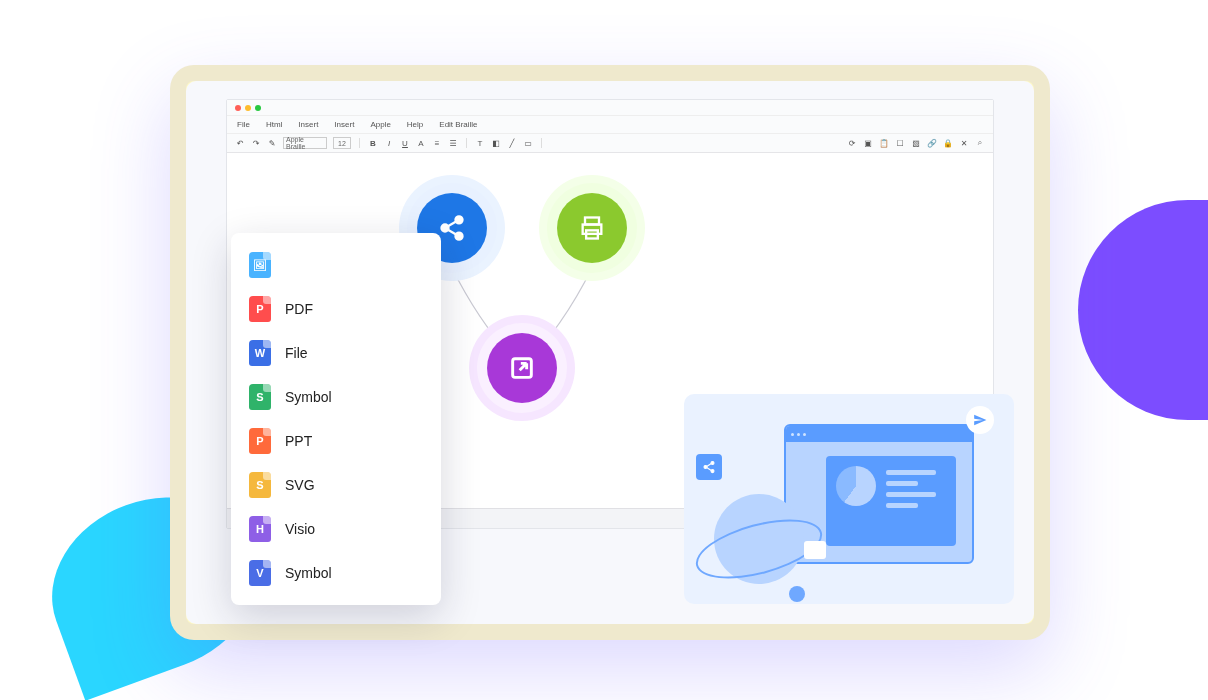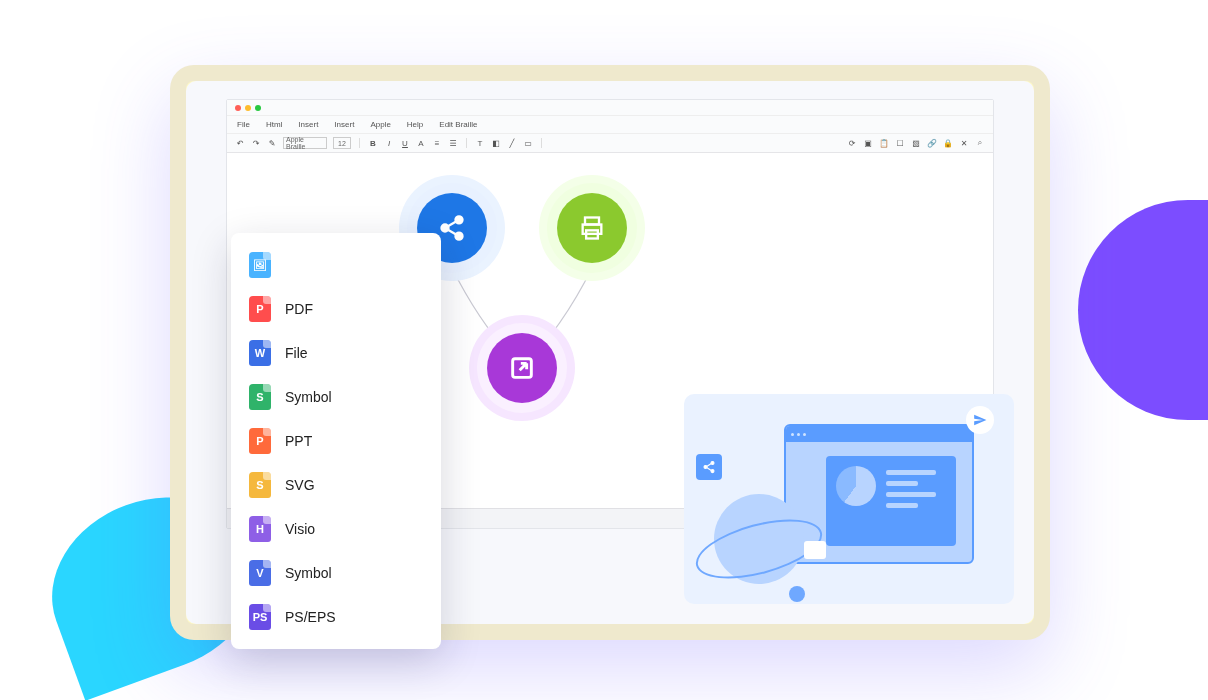--- a/index.html
+++ b/index.html
@@ -398,19 +398,15 @@
       <span>SVG</span>
     </div>
     <div class="export-item">
       <div class="file-icon fi-html">H</div>
       <span>Visio</span>
     </div>
     <div class="export-item">
       <div class="file-icon fi-visio">V</div>
       <span>Symbol</span>
     </div>
-    <div class="export-item">
-      <div class="file-icon fi-ps">PS</div>
-      <span>PS/EPS</span>
-    </div>
   </div>
 
 </div>
 
 </body></html>

